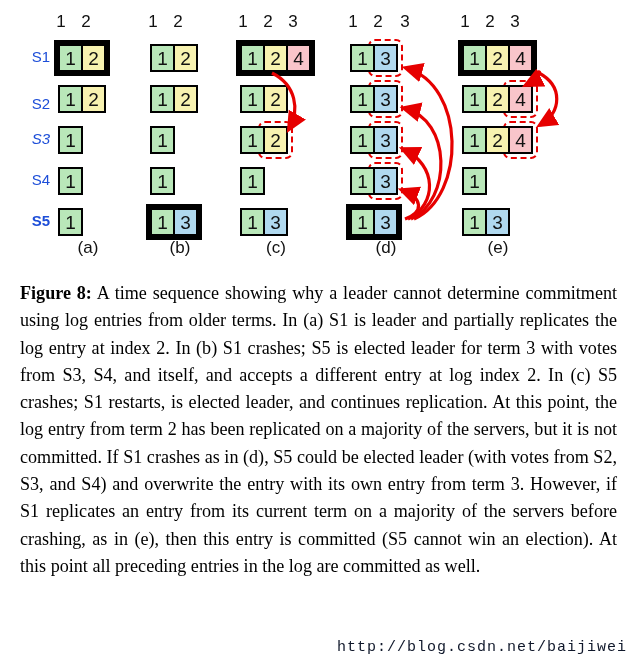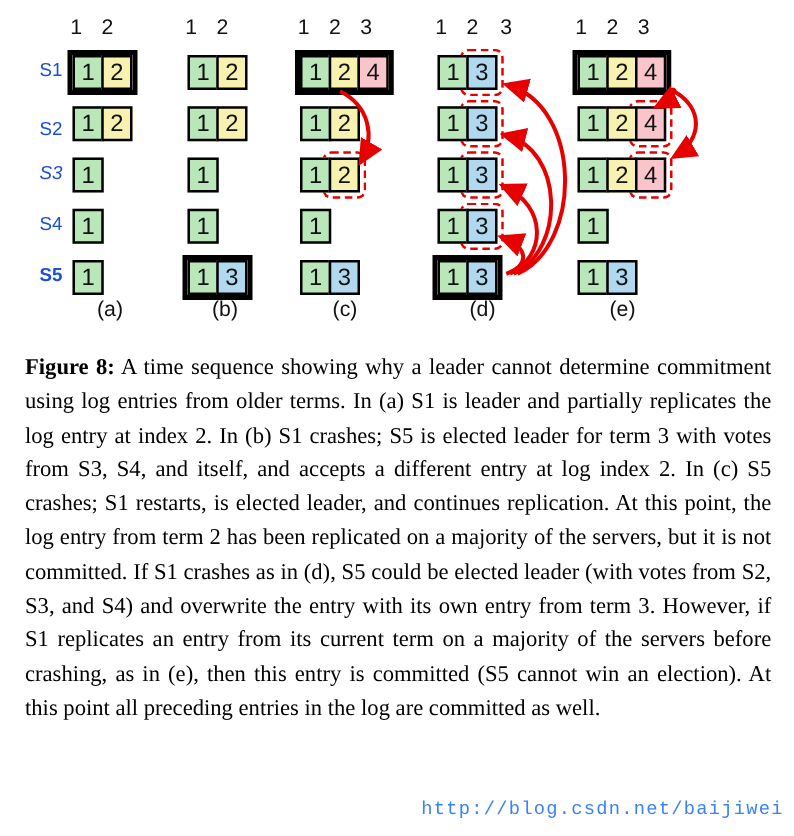--- a/index.html
+++ b/index.html
@@ -106,21 +106,21 @@
     margin-top:12px;
   }
   #caption b{ font-weight:bold; }
   #watermark{
     position:absolute;
     right:8px;
     bottom:13px;
     font-family:"Liberation Mono", monospace;
     font-size:15px;
     letter-spacing:1px;
-    color:#3b82f6;
+    color:#0f172a;
     white-space:nowrap;
   }
 </style>
 </head>
 <body>
 
 <div id="figure">
 
   <div class="col-head" style="left:46px;">1</div>
   <div class="col-head" style="left:71px;">2</div>

